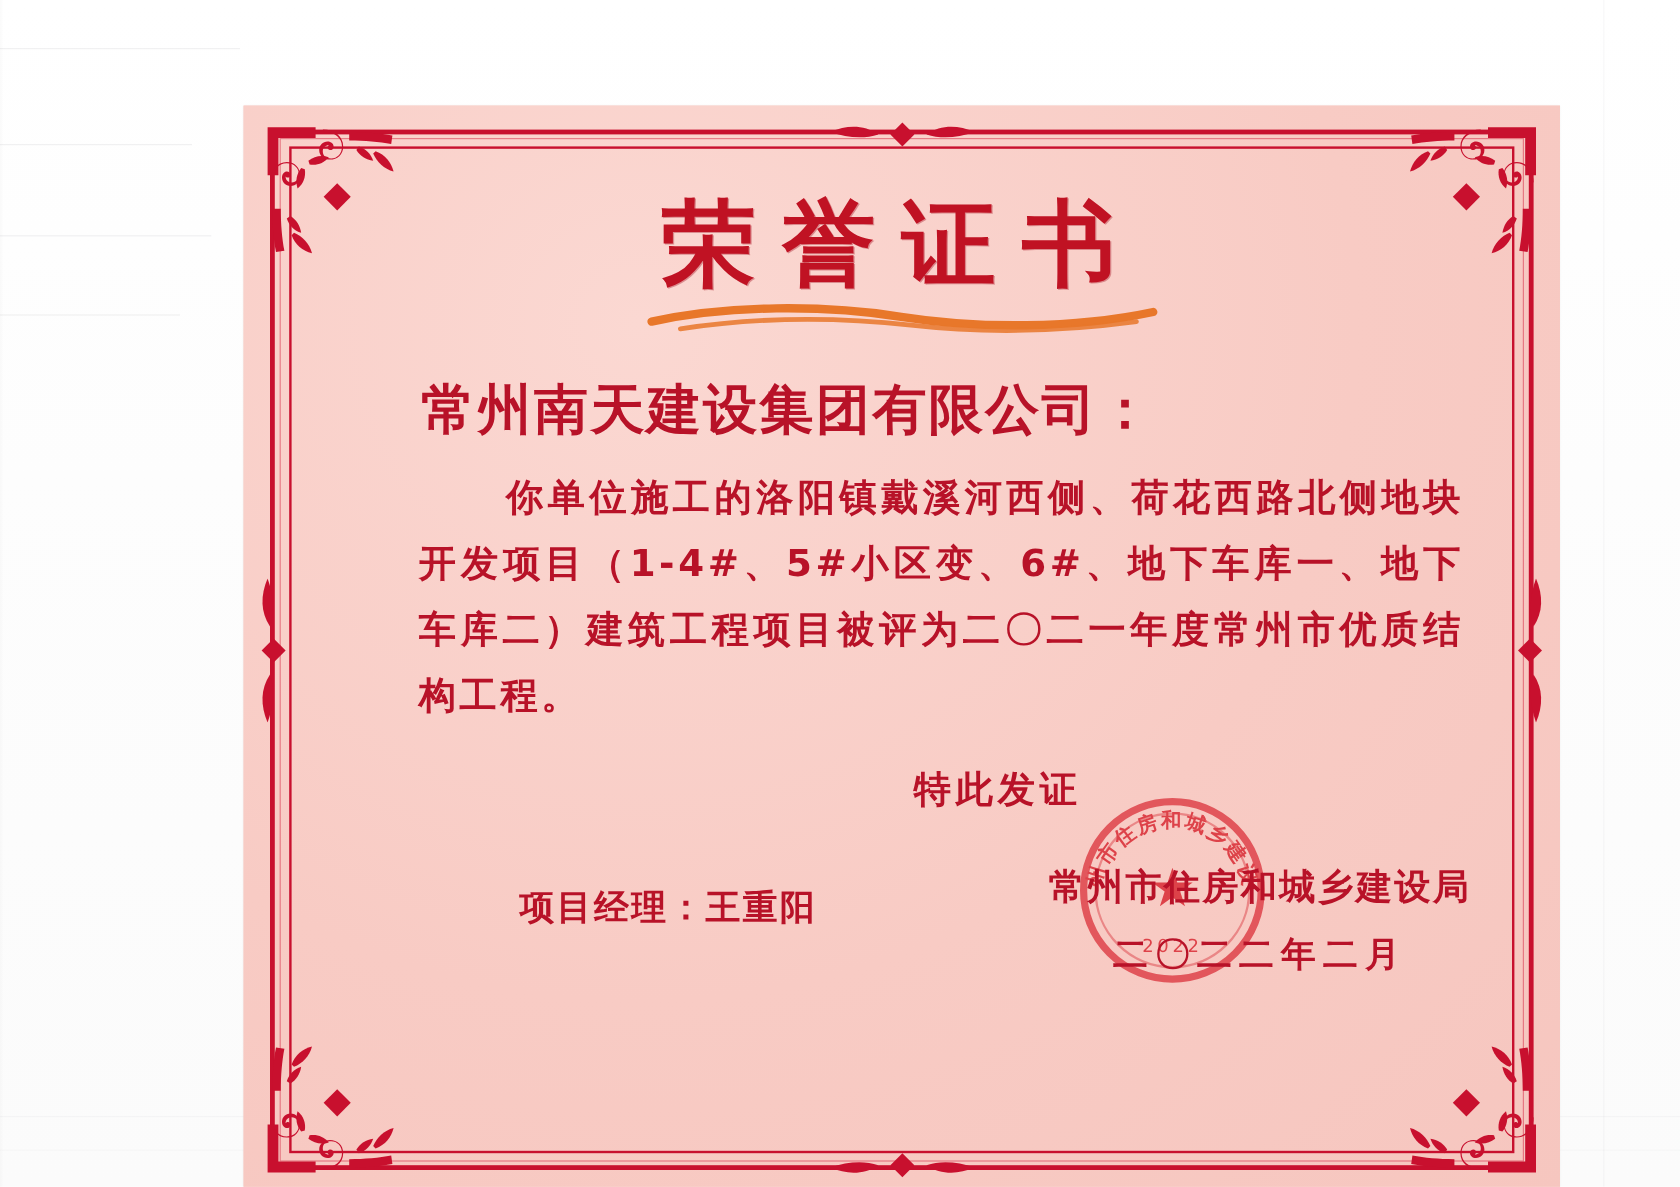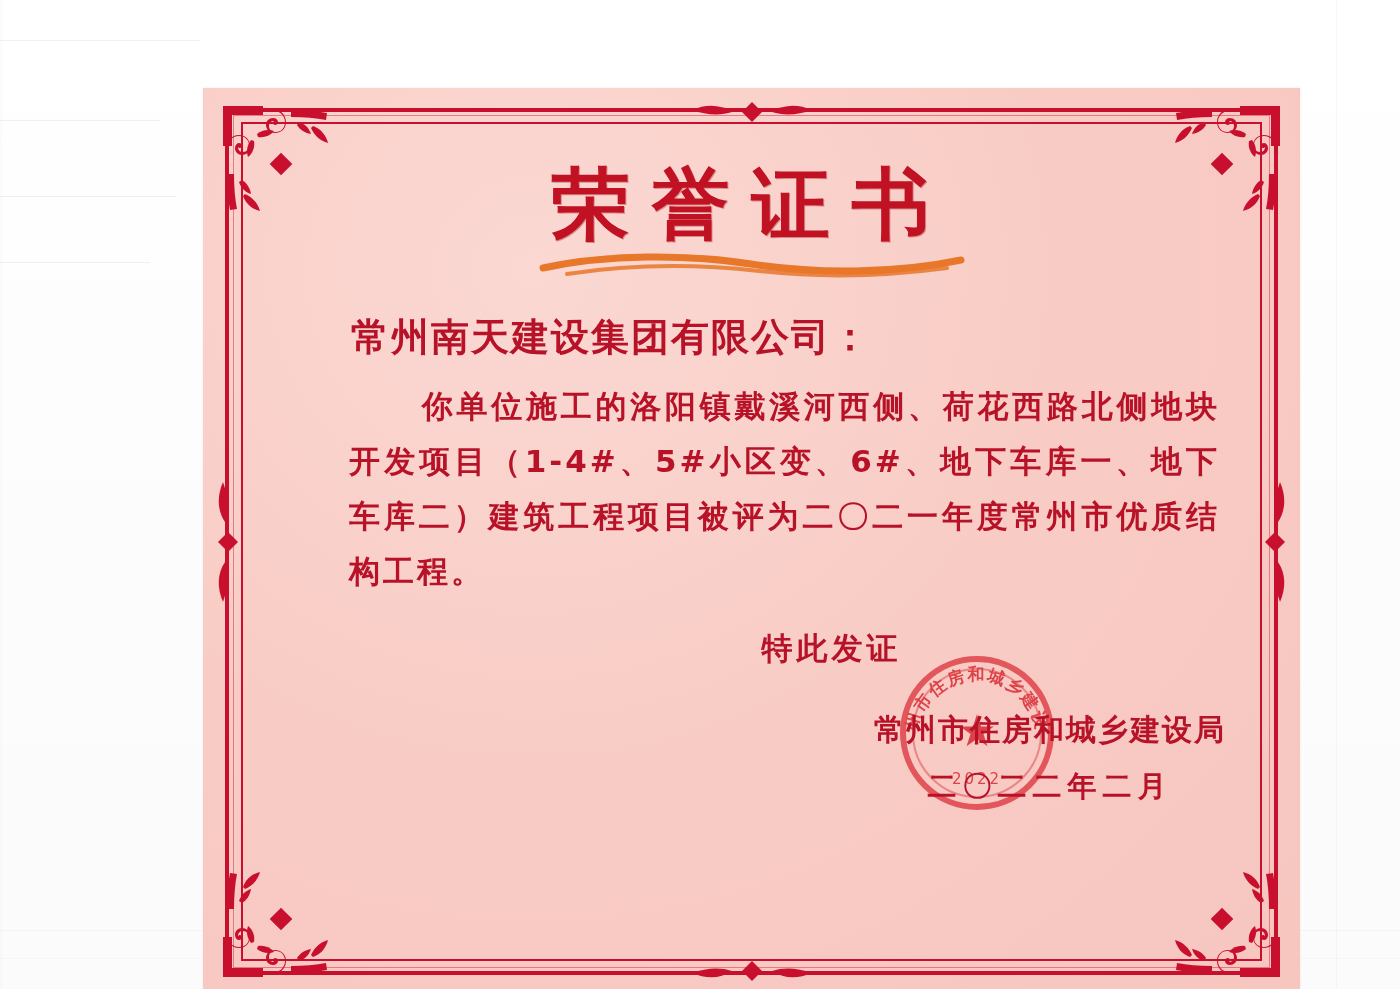--- a/index.html
+++ b/index.html
@@ -118,21 +118,21 @@
   #title-underline {
     margin: 6px auto 0;
     width: 430px;
     height: 26px;
   }
   #title-underline svg { display:block; width:100%; height:100%; }
 
   #addressee {
     margin-top: 34px;
     margin-left: 78px;
-    font-size: 38px;
+    font-size: 45px;
     font-weight: bold;
     color: #b81228;
     letter-spacing: 2px;
   }
 
   #body-text {
     margin-top: 16px;
     margin-left: 76px;
     margin-right: 10px;
     font-size: 31px;
@@ -340,20 +340,23 @@
     </div>
 
     <div id="addressee">常州南天建设集团有限公司：</div>
 
     <div id="body-text"><span class="indent"></span><span>你单位施工的洛阳镇戴溪河西侧、荷花西路北侧地块开发项目（1-4#、5#小区变、6#、地下车库一、地下车库二）建筑工程项目被评为二〇二一年度常州市优质结构工程。</span></div>
 
     <div id="issue-note">特此发证</div>
 
     <div id="signature-row">
 
+      <div id="pm-line">
+        <span>项目经理：</span><span>王重阳</span>
+      </div>
 
       <div id="seal">
         <svg viewBox="0 0 170 170">
           <circle cx="85" cy="85" r="74" fill="none" stroke="#d8252f" stroke-width="6" opacity=".85"></circle>
           <circle cx="85" cy="85" r="64" fill="none" stroke="#d8252f" stroke-width="2" opacity=".5"></circle>
           <path id="sealTopArc" d="M25 92 A60 60 0 0 1 145 92" fill="none"></path>
           <text font-family="DejaVu Sans, sans-serif" font-size="17" fill="#d8252f" font-weight="bold" letter-spacing="2">
             <textPath href="#sealTopArc" startOffset="50%" text-anchor="middle">常州市住房和城乡建设局</textPath>
           </text>
           <text x="85" y="98" text-anchor="middle" font-size="44" fill="#d8252f">★</text>

